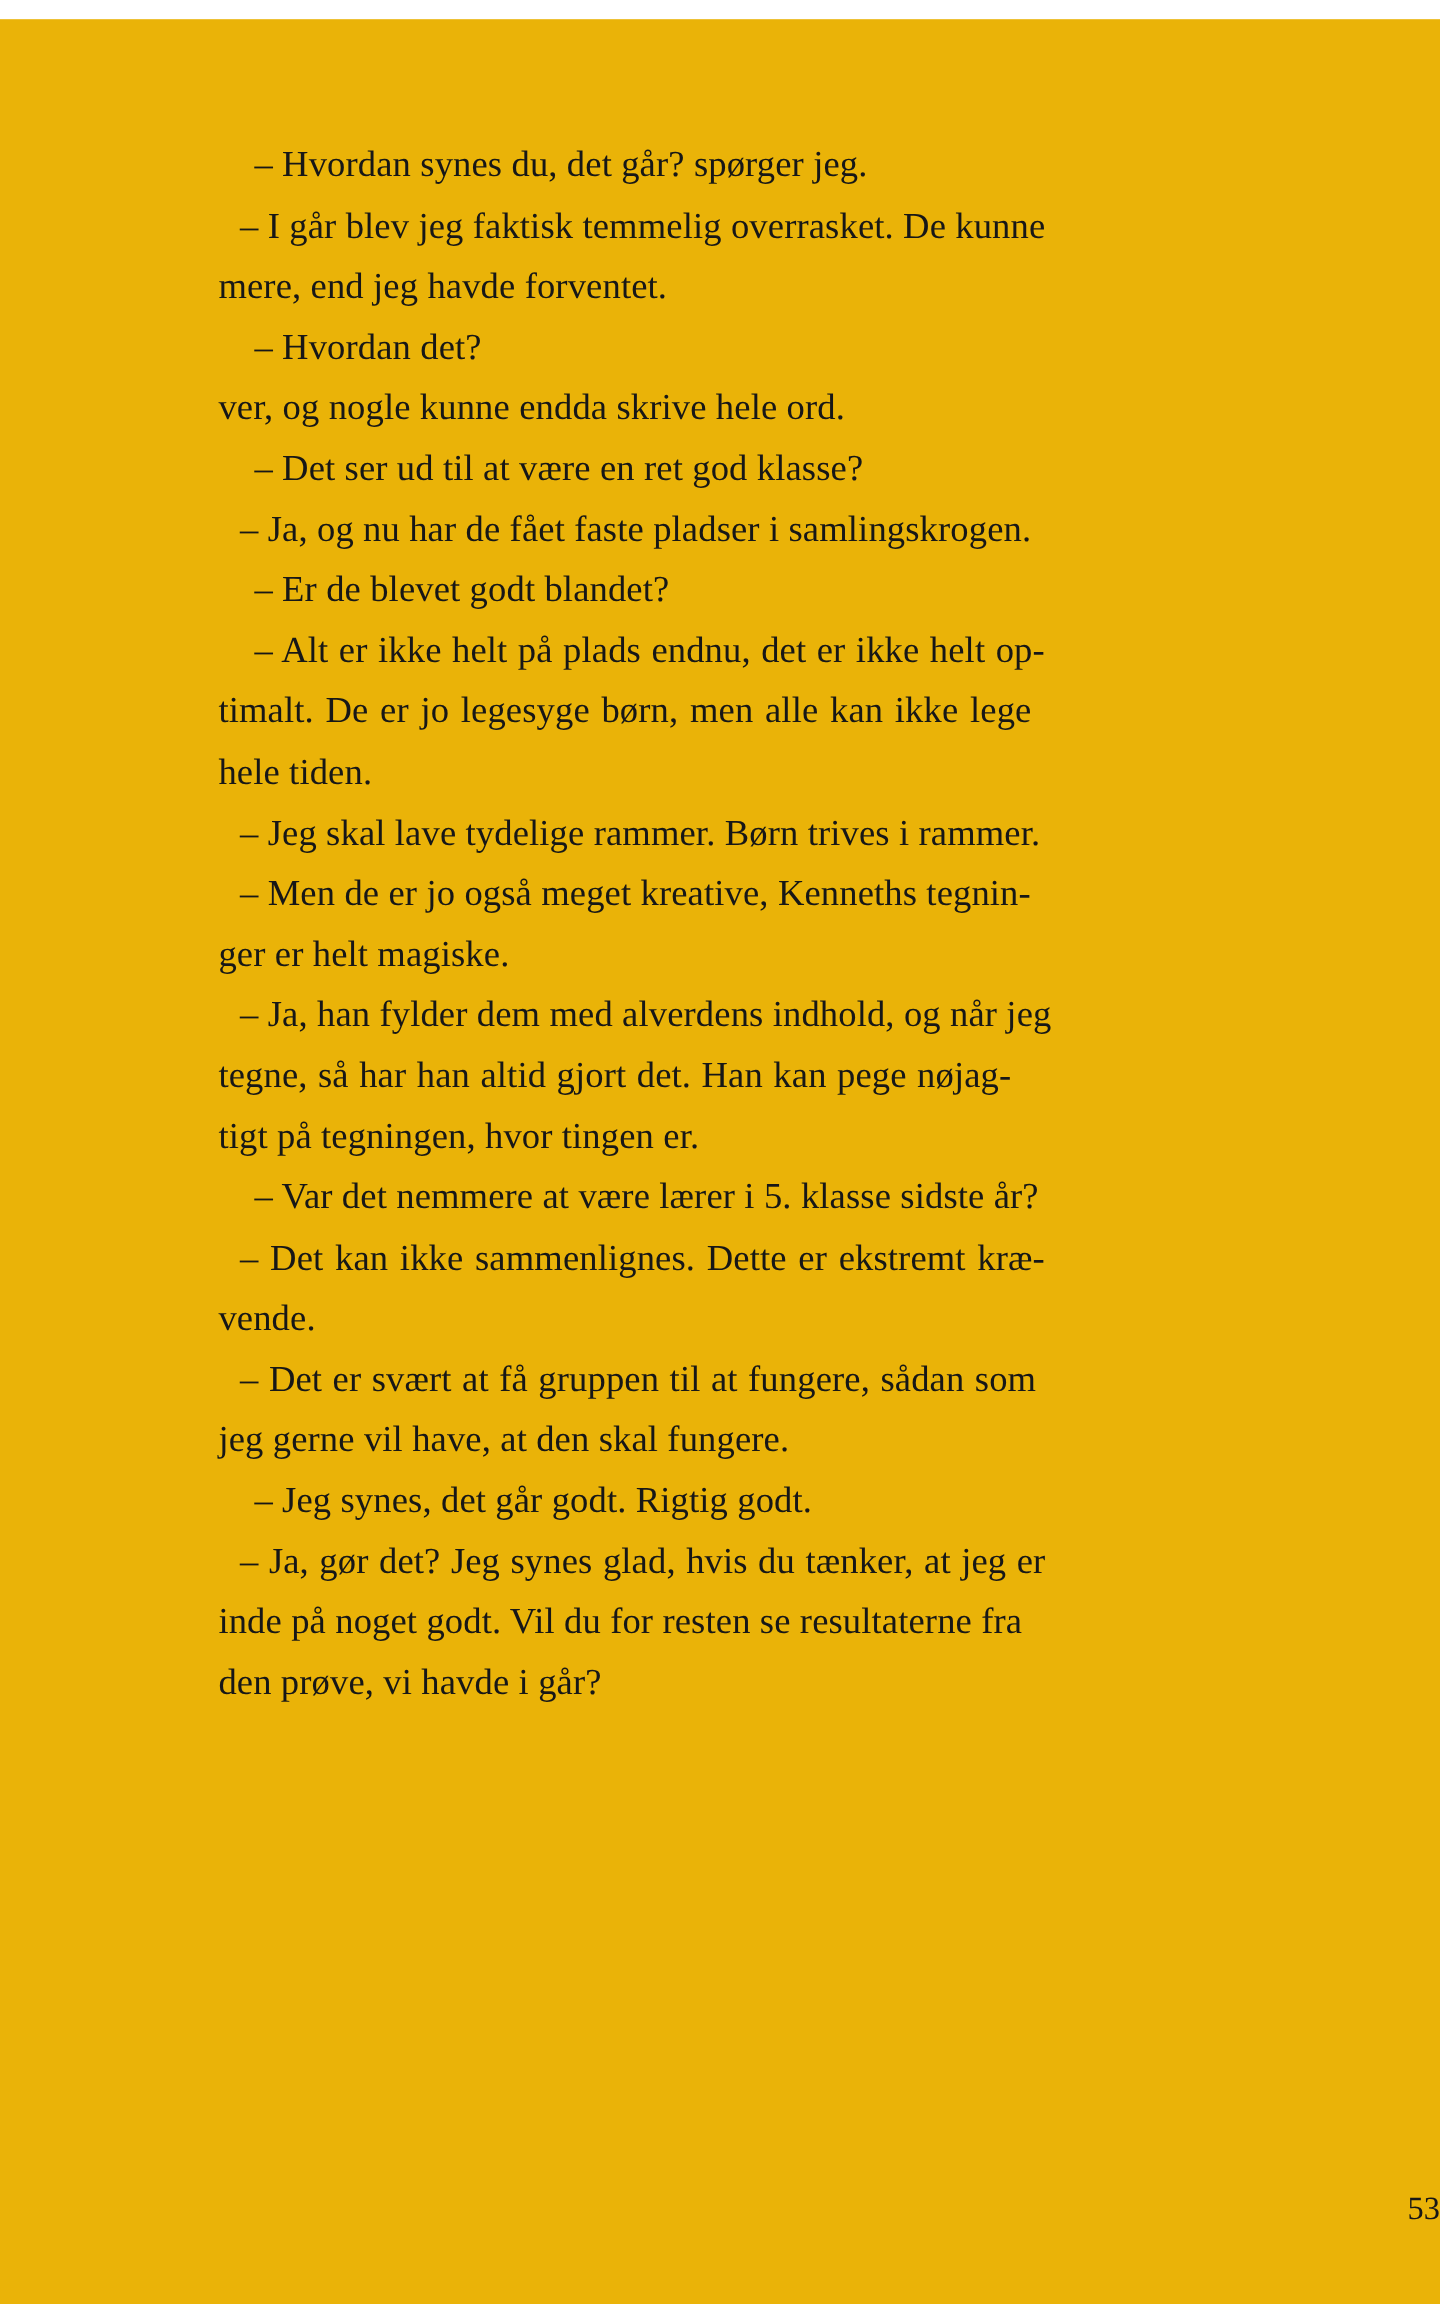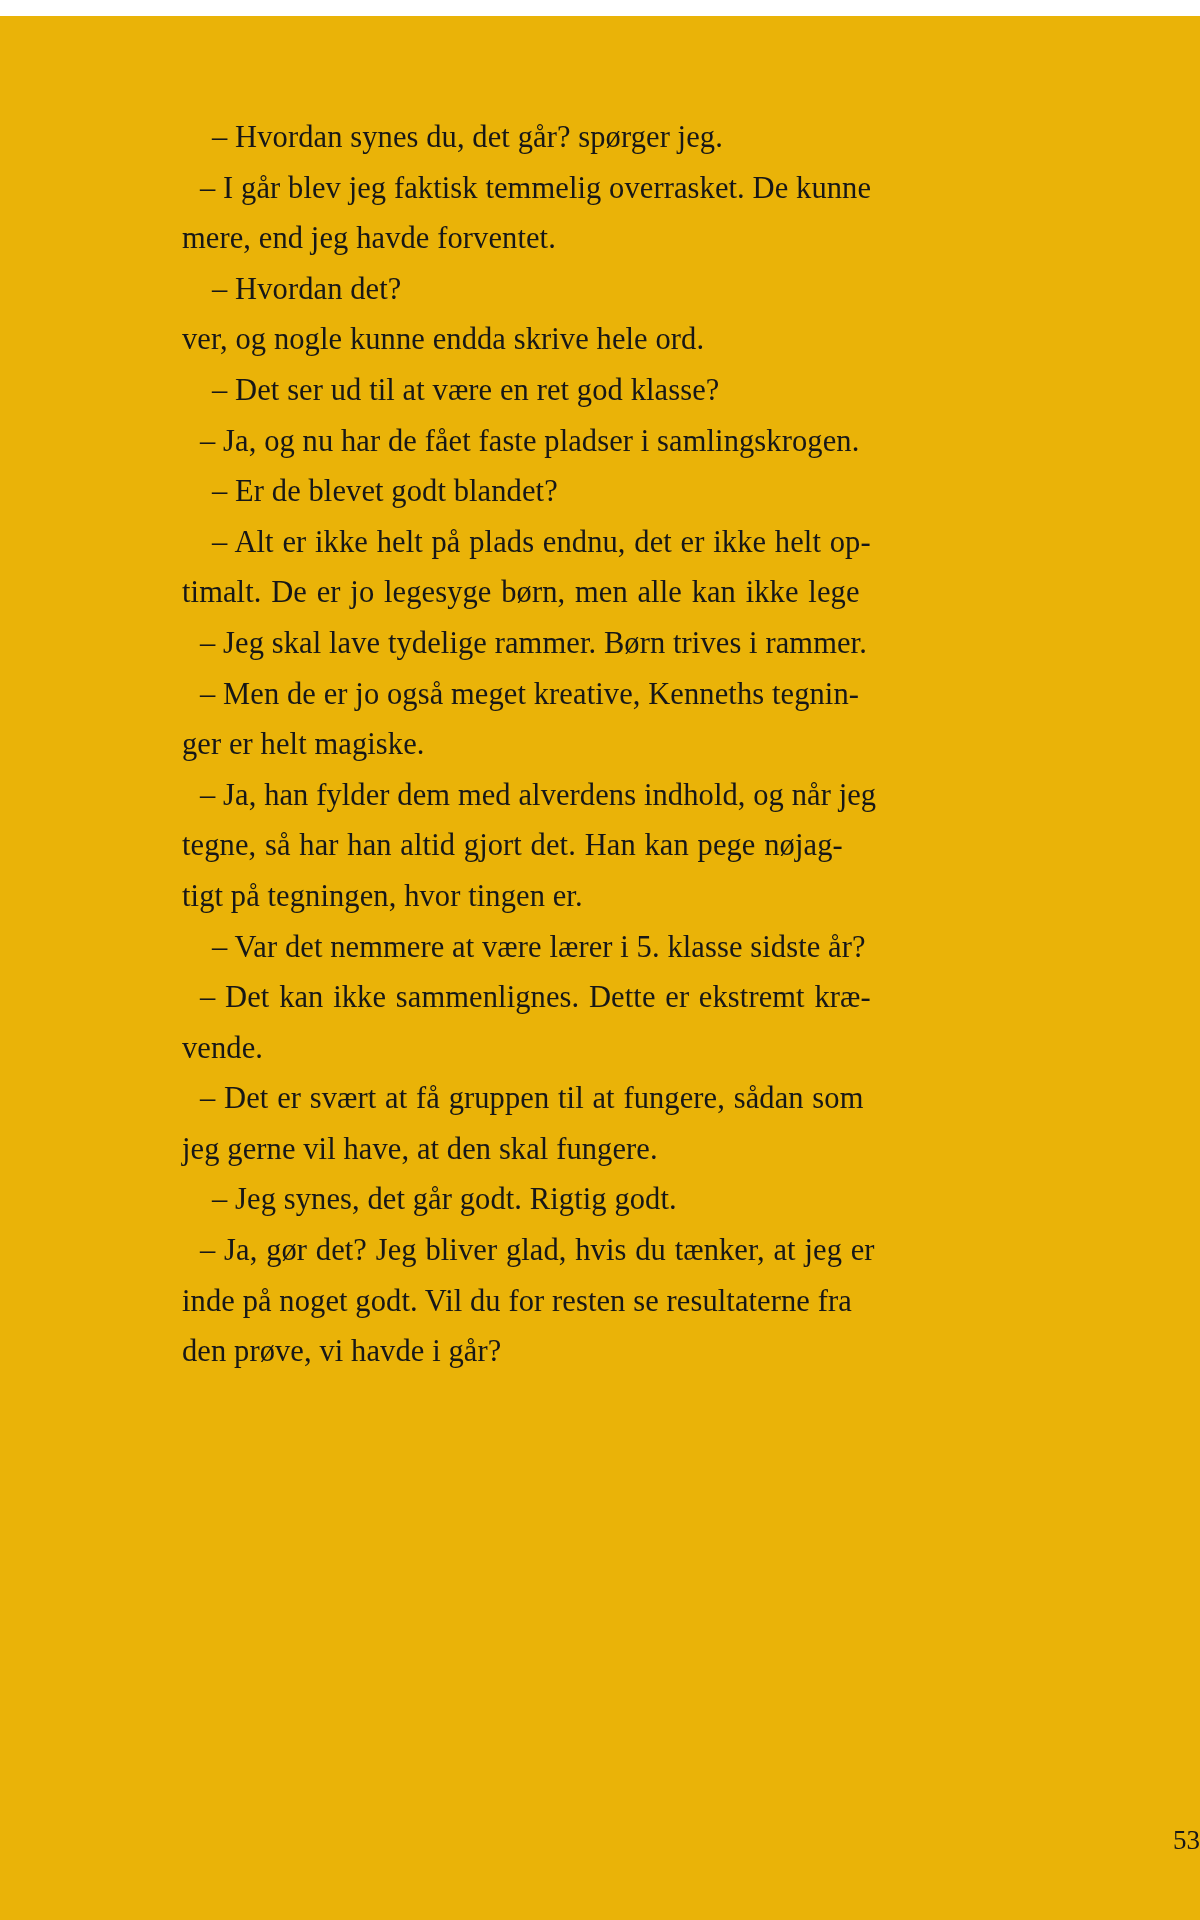--- a/index.html
+++ b/index.html
@@ -83,32 +83,33 @@
       <span class="line turn pad-md j0">– Hvordan synes du, det går? spørger jeg.</span>
       <span class="line turn pad-sm j0">– I går blev jeg faktisk temmelig overrasket. De kunne</span>
       <span class="line cont j0">mere, end jeg havde forventet.</span>
       <span class="line turn pad-md j0">– Hvordan det?</span>
       <span class="line cont j0">ver, og nogle kunne endda skrive hele ord.</span>
       <span class="line turn pad-md j0">– Det ser ud til at være en ret god klasse?</span>
       <span class="line turn pad-sm j0">– Ja, og nu har de fået faste pladser i samlingskrogen.</span>
       <span class="line turn pad-md j0">– Er de blevet godt blandet?</span>
       <span class="line turn pad-md j1">– Alt er ikke helt på plads endnu, det er ikke helt op-</span>
       <span class="line cont j2">timalt. De er jo legesyge børn, men alle kan ikke lege</span>
+      <span class="line cont j0">hele tiden.</span>
       <span class="line turn pad-sm j0">– Jeg skal lave tydelige rammer. Børn trives i rammer.</span>
       <span class="line turn pad-sm j0">– Men de er jo også meget kreative, Kenneths tegnin-</span>
       <span class="line cont j0">ger er helt magiske.</span>
       <span class="line turn pad-sm j0">– Ja, han fylder dem med alverdens indhold, og når jeg</span>
       <span class="line cont j1">tegne, så har han altid gjort det. Han kan pege nøjag-</span>
       <span class="line cont j0">tigt på tegningen, hvor tingen er.</span>
       <span class="line turn pad-md j0">– Var det nemmere at være lærer i 5. klasse sidste år?</span>
       <span class="line turn pad-sm j2">– Det kan ikke sammenlignes. Dette er ekstremt kræ-</span>
       <span class="line cont j0">vende.</span>
       <span class="line turn pad-sm j1">– Det er svært at få gruppen til at fungere, sådan som</span>
       <span class="line cont j0">jeg gerne vil have, at den skal fungere.</span>
       <span class="line turn pad-md j0">– Jeg synes, det går godt. Rigtig godt.</span>
-      <span class="line turn pad-sm j1">– Ja, gør det? Jeg bliver glad, hvis du tænker, at jeg er</span>
+      <span class="line turn pad-sm j1">– Ja, gør det? Jeg synes glad, hvis du tænker, at jeg er</span>
       <span class="line cont j0">inde på noget godt. Vil du for resten se resultaterne fra</span>
       <span class="line cont j0">den prøve, vi havde i går?</span>
     </div>
 
   <div class="folio">53</div>
 
 </div>
 
 </body></html>

